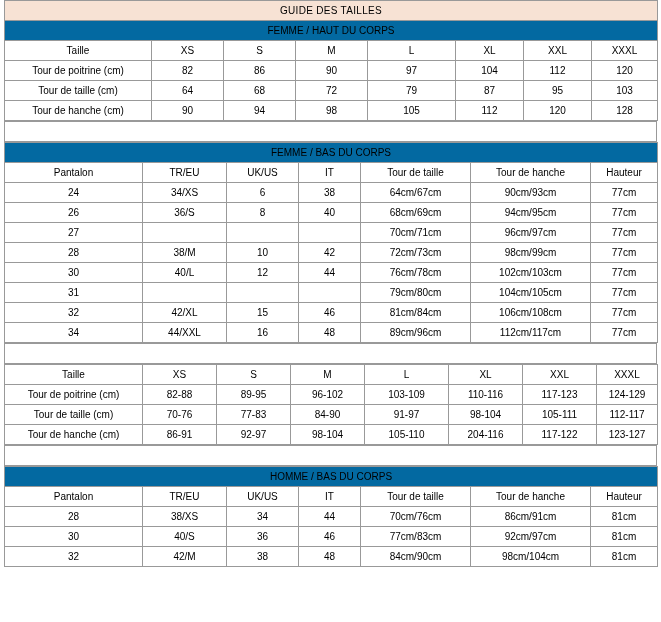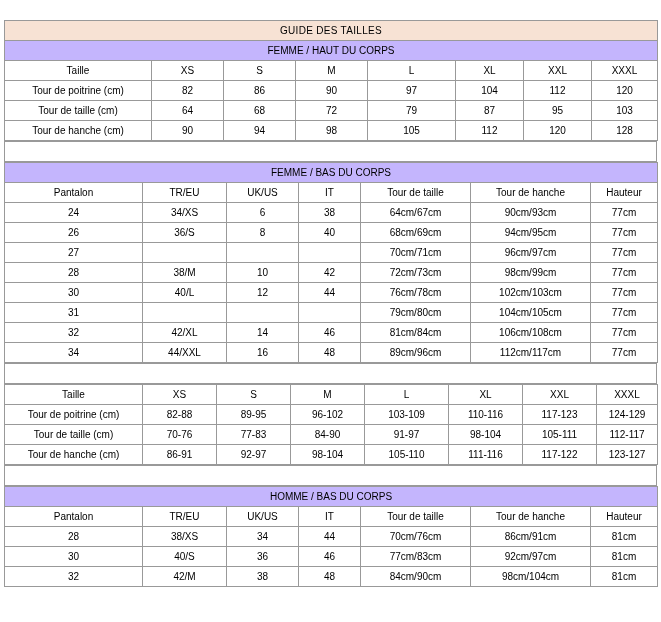--- a/index.html
+++ b/index.html
@@ -11,21 +11,21 @@
     width: 661px;
     height: 622px;
     font-family: "Liberation Sans", sans-serif;
     font-size: 10px;
     color: #000000;
   }
   .page {
     width: 661px;
     height: 622px;
     box-sizing: border-box;
-    padding: 20px 4px 0 4px;
+    padding: 0 4px 0 4px;
     background: #ffffff;
   }
   table.grid {
     border-collapse: collapse;
     width: 653px;
     table-layout: fixed;
   }
   table.grid td, table.grid th {
     border: 1px solid #999999;
     padding: 2px 3px;
@@ -39,21 +39,21 @@
     white-space: nowrap;
   }
   .title-bar td {
     background: #f7e2d4;
     font-weight: bold;
     font-size: 13px;
     letter-spacing: 0.3px;
     height: 22px;
   }
   .section-bar td {
-    background: #c4b5fd;
+    background: #0369a1;
     font-weight: bold;
     font-size: 11px;
     height: 18px;
   }
   .hdr td {
     font-weight: bold;
   }
   .rowlabel {
     font-weight: bold;
     text-align: left;
@@ -216,21 +216,21 @@
         <td></td>
         <td></td>
         <td></td>
         <td>79cm/80cm</td>
         <td>104cm/105cm</td>
         <td>77cm</td>
       </tr>
       <tr>
         <td class="rowlabel-c">32</td>
         <td>42/XL</td>
-        <td>14</td>
+        <td>15</td>
         <td>46</td>
         <td>81cm/84cm</td>
         <td>106cm/108cm</td>
         <td>77cm</td>
       </tr>
       <tr>
         <td class="rowlabel-c">34</td>
         <td>44/XXL</td>
         <td>16</td>
         <td>48</td>
@@ -290,21 +290,21 @@
         <td>98-104</td>
         <td>105-111</td>
         <td>112-117</td>
       </tr>
       <tr>
         <td class="rowlabel">Tour de hanche (cm)</td>
         <td>86-91</td>
         <td>92-97</td>
         <td>98-104</td>
         <td>105-110</td>
-        <td>111-116</td>
+        <td>204-116</td>
         <td>117-122</td>
         <td>123-127</td>
       </tr>
     </tbody>
   </table>
 
   <table class="grid">
       <tbody>
         <tr class="spacer">
           <td></td>

